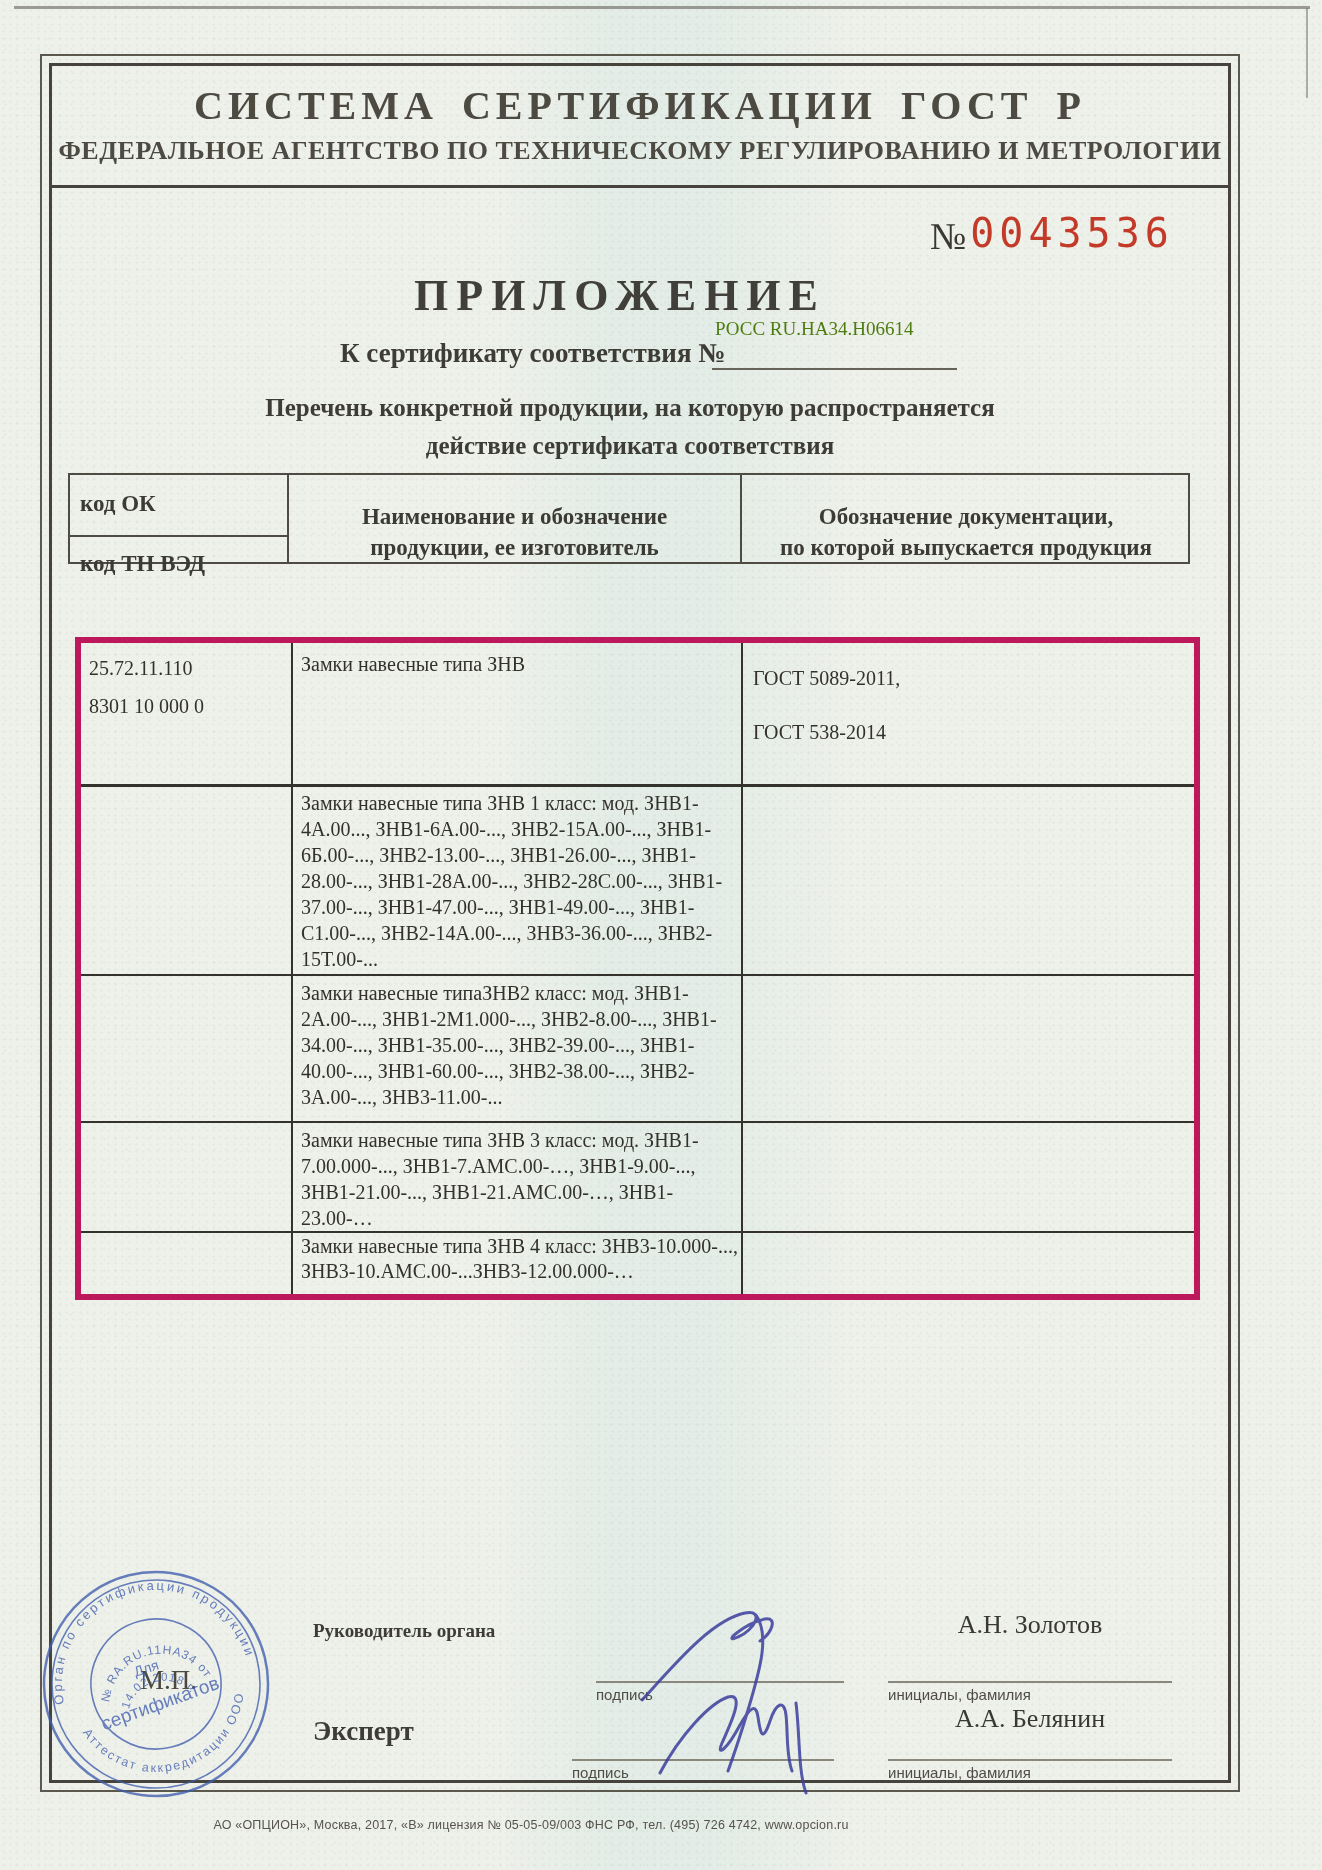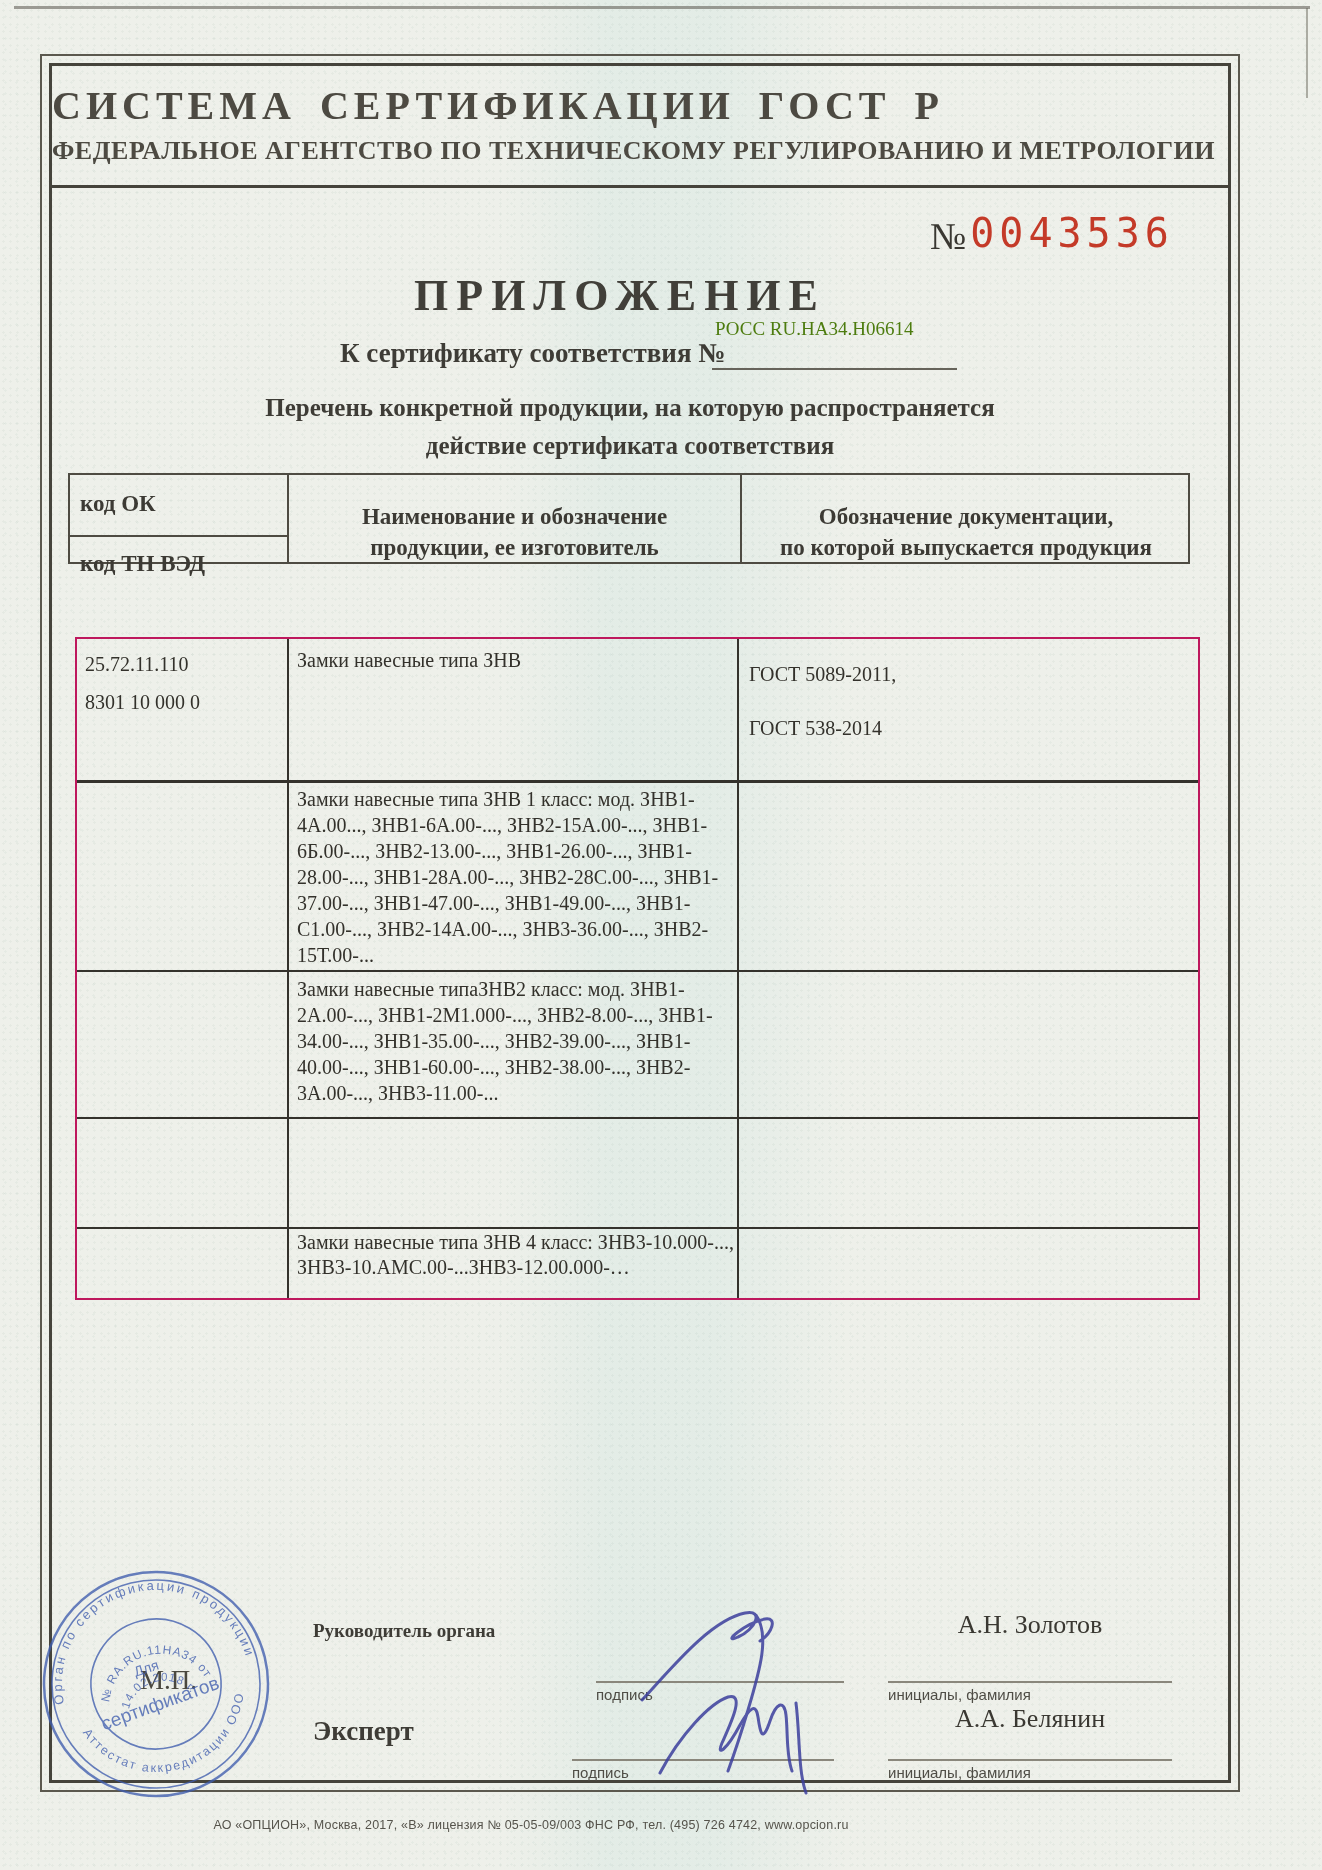--- a/index.html
+++ b/index.html
@@ -20,21 +20,21 @@
 
   
   .scan-top-edge{ left:14px; top:6px; width:1296px; height:3px; background:#57544a; opacity:.55; }
   .scan-right-edge{ left:1306px; top:8px; width:2px; height:90px; background:#6a675c; opacity:.5; }
 
   
   .frame-outer{ left:40px; top:54px; width:1200px; height:1738px; border:2px solid #5b584e; }
   .frame-inner{ left:49px; top:63px; width:1182px; height:1720px; border:3px solid #45433b; }
 
   
-  .head-band{ left:52px; top:66px; width:1176px; height:122px; border-bottom:3px solid #45433b; }
+  .head-band{ left:52px; top:66px; width:1176px; height:122px; border-bottom:3px solid #45433b; text-align:center; }
   .head-line1{ margin-top:16px; font-size:40px; font-weight:bold; letter-spacing:5px; word-spacing:9px; color:#4d4a42; white-space:nowrap; }
   .head-line2{ margin-top:7px; font-size:26px; font-weight:bold; letter-spacing:.5px; color:#4d4a42; white-space:nowrap; }
 
   
   .blank-no{ left:930px; top:210px; white-space:nowrap; }
   .no-sign{ font-size:38px; color:#3a3832; }
   .no-digits{ font-family:"DejaVu Sans Mono",monospace; font-size:40px; letter-spacing:5px; color:#c43a28; vertical-align:2px; }
 
   .doc-title{ left:0; top:270px; width:1240px; text-align:center; font-size:44px; font-weight:bold; letter-spacing:8px; color:#413f39; }
 
@@ -49,21 +49,21 @@
   .htable{ left:68px; top:473px; width:1122px; height:91px; border:2px solid #4e4b42; }
   .htable .v1{ position:absolute; left:217px; top:0; bottom:0; border-left:2px solid #4e4b42; }
   .htable .v2{ position:absolute; left:670px; top:0; bottom:0; border-left:2px solid #4e4b42; }
   .htable .h1{ position:absolute; left:0; top:60px; width:217px; border-top:2px solid #4e4b42; }
   .ht-c1a{ position:absolute; left:10px; top:16px; font-size:23px; font-weight:bold; }
   .ht-c1b{ position:absolute; left:10px; top:76px; font-size:23px; font-weight:bold; }
   .ht-c2{ position:absolute; left:219px; top:26px; width:451px; text-align:center; font-size:23px; font-weight:bold; line-height:31px; white-space:pre-line; }
   .ht-c3{ position:absolute; left:672px; top:26px; width:448px; text-align:center; font-size:23px; font-weight:bold; line-height:31px; white-space:pre-line; }
 
   
-  .btable{ left:75px; top:637px; width:1125px; height:663px; border:2px solid #be185d; }
+  .btable{ left:75px; top:637px; width:1125px; height:663px; border:6px solid #be185d; }
   .btable .v1{ position:absolute; left:210px; top:0; bottom:0; border-left:2px solid #34322c; }
   .btable .v2{ position:absolute; left:660px; top:0; bottom:0; border-left:2px solid #34322c; }
   .btable .r1{ position:absolute; left:0; right:0; top:141px; border-top:3px solid #34322c; }
   .btable .r2{ position:absolute; left:0; right:0; top:331px; border-top:2px solid #34322c; }
   .btable .r3{ position:absolute; left:0; right:0; top:478px; border-top:2px solid #34322c; }
   .btable .r4{ position:absolute; left:0; right:0; top:588px; border-top:2px solid #34322c; }
   .cell{ position:absolute; font-size:20px; line-height:26px; color:#33312b; overflow:hidden; }
   .c-code{ left:8px; top:6px; width:196px; line-height:38px; white-space:pre-line; }
   .c-name1{ left:220px; top:8px;  width:432px; }
   .c-docs{ left:672px; top:8px; width:440px; line-height:54px; white-space:pre-line; }
@@ -141,20 +141,21 @@
   <div class="r3"></div>
   <div class="r4"></div>
 
   <div class="cell c-code"><span>25.72.11.110</span><br><span>8301 10 000 0</span></div>
   <div class="cell c-name1">Замки навесные типа ЗНВ</div>
   <div class="cell c-docs">ГОСТ 5089-2011,
 ГОСТ 538-2014</div>
 
   <div class="cell c-name2">Замки навесные типа ЗНВ 1 класс: мод. ЗНВ1-4А.00..., ЗНВ1-6А.00-..., ЗНВ2-15А.00-..., ЗНВ1-6Б.00-..., ЗНВ2-13.00-..., ЗНВ1-26.00-..., ЗНВ1-28.00-..., ЗНВ1-28А.00-..., ЗНВ2-28С.00-..., ЗНВ1-37.00-..., ЗНВ1-47.00-..., ЗНВ1-49.00-..., ЗНВ1-С1.00-..., ЗНВ2-14А.00-..., ЗНВ3-36.00-..., ЗНВ2-15Т.00-...</div>
   <div class="cell c-name3">Замки навесные типаЗНВ2 класс: мод. ЗНВ1-2А.00-..., ЗНВ1-2М1.000-..., ЗНВ2-8.00-..., ЗНВ1-34.00-..., ЗНВ1-35.00-..., ЗНВ2-39.00-..., ЗНВ1-40.00-..., ЗНВ1-60.00-..., ЗНВ2-38.00-..., ЗНВ2-3А.00-..., ЗНВ3-11.00-...</div>
+  <div class="cell c-name4">Замки навесные типа ЗНВ 3 класс: мод. ЗНВ1-7.00.000-..., ЗНВ1-7.АМС.00-…, ЗНВ1-9.00-..., ЗНВ1-21.00-..., ЗНВ1-21.АМС.00-…, ЗНВ1-23.00-…</div>
   <div class="cell c-name5">Замки навесные типа ЗНВ 4 класс: ЗНВ3-10.000-..., ЗНВ3-10.АМС.00-...ЗНВ3-12.00.000-…</div>
 </div>
 
 <div class="abs role1">Руководитель органа</div>
 <div class="abs role2">Эксперт</div>
 <div class="abs mp">М.П.</div>
 
 <div class="abs sig-line1"></div>
 <div class="abs sig-line2"></div>
 <div class="abs name-line1"></div>

